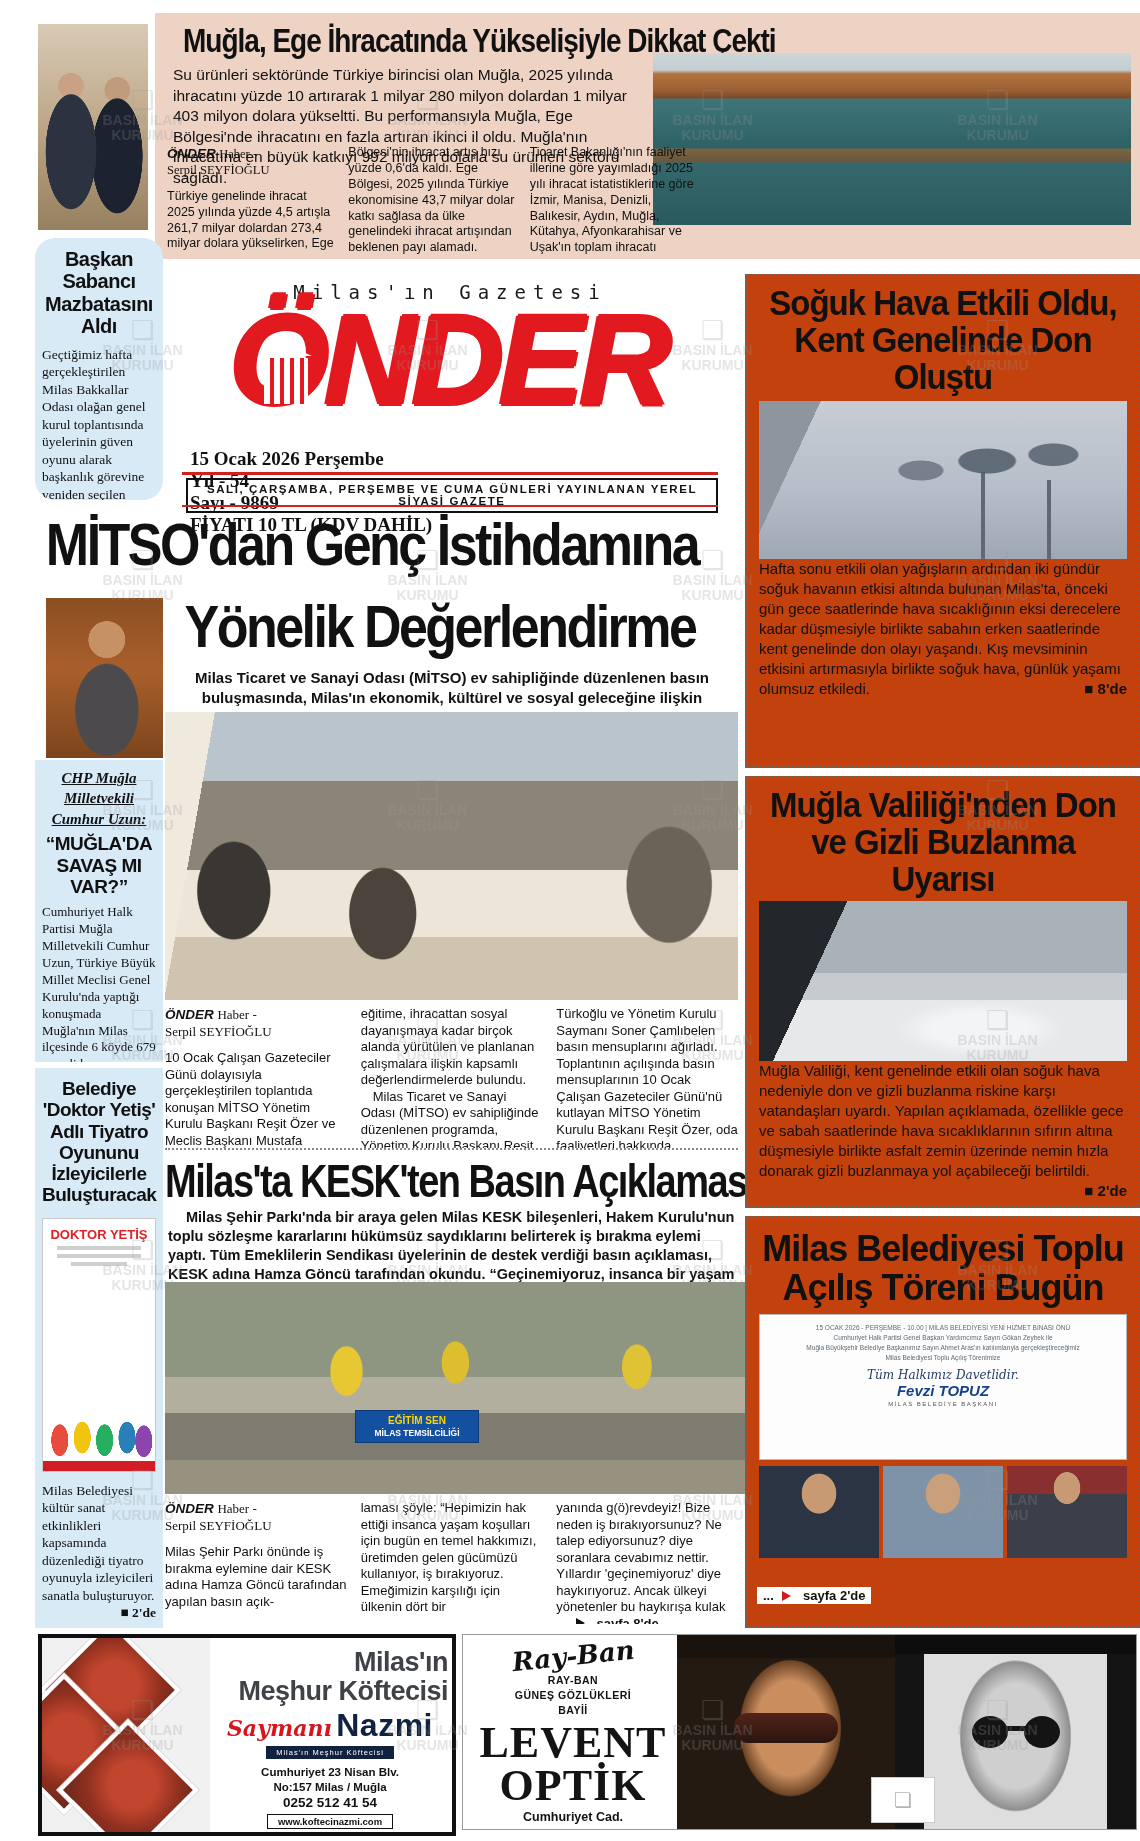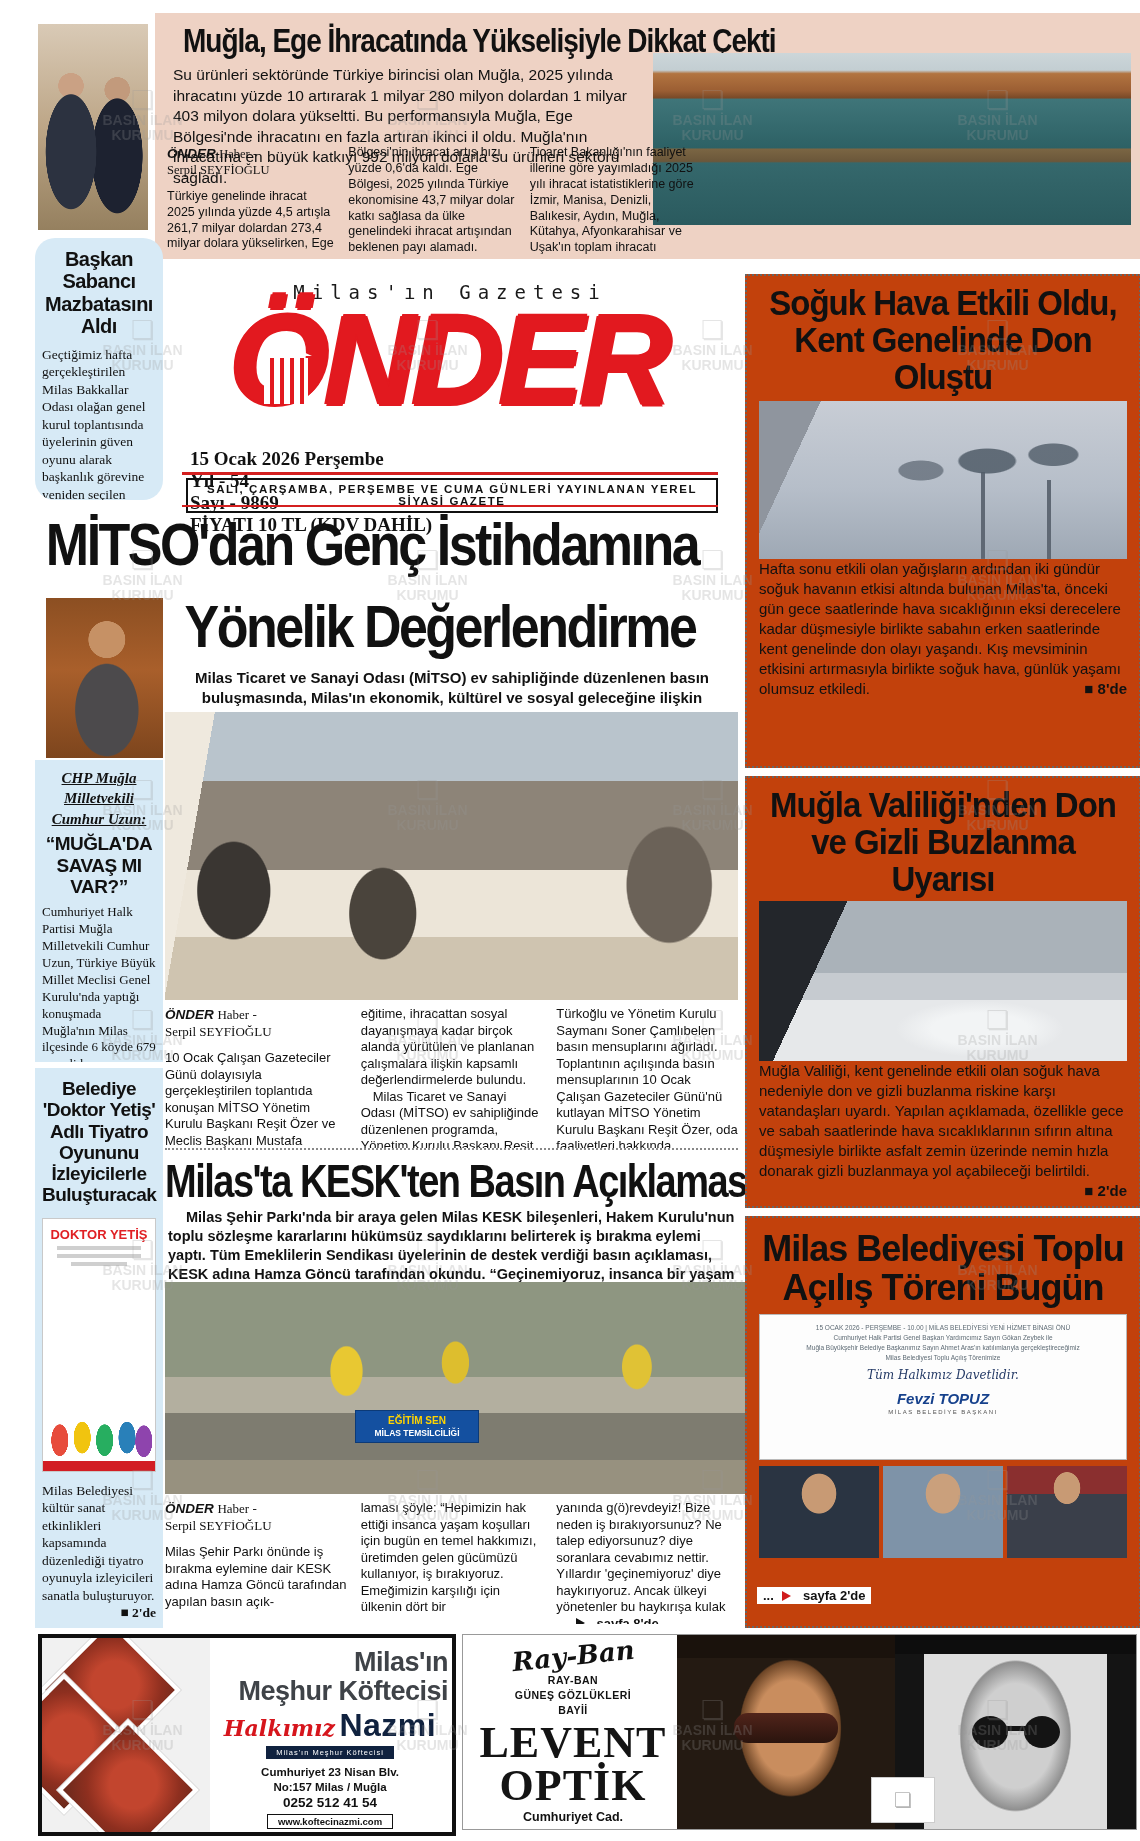--- a/index.html
+++ b/index.html
@@ -56,21 +56,21 @@
   .kesk-lead{font-weight:bold;font-size:14.5px;line-height:1.3;text-indent:18px;}
   
   .dotbox{border:2px dotted #666;background:#c2410c;padding:10px 12px;overflow:hidden;}
   .rc-title{font-weight:bold;font-size:33px;line-height:1.06;letter-spacing:-1px;text-align:center;transform:scaleY(1.05);transform-origin:top center;}
   .rc-body{font-size:15px;line-height:1.33;margin-top:9px;}
   .rc-photo{width:100%;}
   
   .card{background:#fdfdfd;border:1px solid #b9b9b9;text-align:center;padding:8px 10px;overflow:hidden;}
   .card-tiny{font-size:6.5px;color:#5d6a74;line-height:1.5;}
   .card-script{font-family:"DejaVu Serif",serif;font-style:italic;font-size:12px;color:#243a66;margin-top:6px;}
-  .card-name{color:#16418c;font-weight:bold;font-style:italic;font-size:15px;margin-top:8px;}
+  .card-name{color:#16418c;font-weight:bold;font-style:italic;font-size:15px;margin-top:0;}
   .card-sub{font-size:6px;color:#555;letter-spacing:1.5px;margin-top:2px;}
   .portraits{display:flex;gap:4px;margin-top:6px;}
   .portrait{flex:1;height:92px;}
   .pageref-badge{position:absolute;background:#fff;padding:1px 6px;font-weight:bold;font-size:13px;}
   
   .ph{background:#999;}
   .ph-handshake{background:
      radial-gradient(42px 95px at 30% 62%,#2c3240 60%,transparent 61%),
      radial-gradient(42px 95px at 72% 64%,#1d2230 60%,transparent 61%),
      radial-gradient(18px 18px at 30% 30%,#caa184 70%,transparent 72%),
@@ -338,21 +338,21 @@
   <div class="abs ad-kofteci" style="left:38px;top:1634px;width:410px;height:194px;">
     <div class="food-strip">
       <div class="food" style="left:18px;top:2px;"></div>
       <div class="food" style="left:-28px;top:56px;"></div>
       <div class="food" style="left:36px;top:102px;"></div>
     </div>
     <div class="abs ctr" style="left:170px;top:10px;width:236px;">
       <div class="kn-line">Milas'ın</div>
       <div class="kn-line">Meşhur Köftecisi</div>
       <div style="margin-top:4px;">
-        <span class="kn-script">Halkımız</span>
+        <span class="kn-script">Saymanı</span>
         <span class="kn-name">Nazmi</span>
       </div>
       <div><span class="kn-bar">Milas'ın Meşhur Köftecisi</span></div>
       <div class="kn-addr">
         <span>Cumhuriyet 23 Nisan Blv.</span><br>
         <span>No:157 Milas / Muğla</span>
       </div>
       <div class="kn-phone">0252 512 41 54</div>
       <span class="kn-web">www.koftecinazmi.com</span>
     </div>

